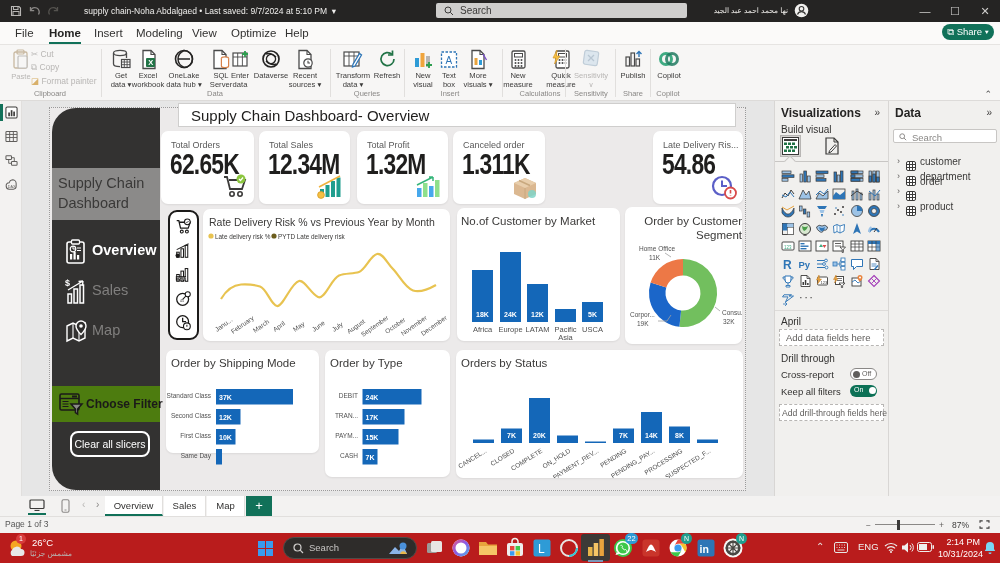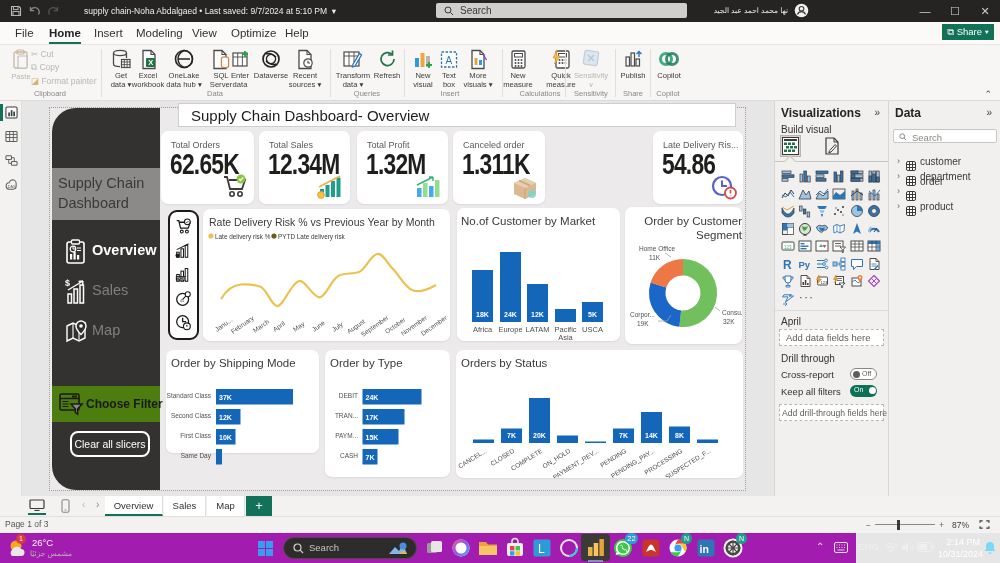--- a/index.html
+++ b/index.html
@@ -11,21 +11,21 @@
 #titlebar { position:absolute; left:0; top:0; width:1000px; height:22px; background:#252423; color:#e8e6e3; }
 #titlebar .tbtxt { position:absolute; left:64px; top:6px; font-size:8.5px; color:#f0efed; letter-spacing:0;padding-left:20px; }
 #tb-search { position:absolute; left:436px; top:3px; width:251px; height:15px; background:#cfcecd; border-radius:2px; color:#3b3a39; font-size:10px; line-height:15px; padding-left:24px; }
 #tb-search svg { position:absolute; left:8px; top:2.5px; }
 .winbtn { position:absolute; top:0; width:30px; height:22px; color:#d0cfcd; font-size:11px; text-align:center; line-height:22px; }
 #tb-user { position:absolute; right:212px; top:5.5px; font-size:7.5px; color:#e8e6e3; }
 
 
 #menubar { position:absolute; left:0; top:22px; width:1000px; height:23px; background:#fbfaf9; border-bottom:1px solid #e6e4e2; }
 .mitem { position:absolute; top:5px; font-size:11.5px; color:#323130; }
-#share-btn { position:absolute; right:6px; top:2px; width:52px; height:16px; background:#117159; border-radius:0; color:#fff; font-size:9.5px; line-height:16px; text-align:center; }
+#share-btn { position:absolute; right:6px; top:2px; width:52px; height:16px; background:#117159; border-radius:8px; color:#fff; font-size:9.5px; line-height:16px; text-align:center; }
 
 
 #ribbon { position:absolute; left:0; top:45px; width:1000px; height:56px; background:#f7f6f5; border-bottom:1px solid #dddbd9; }
 .rgroup-label { position:absolute; bottom:2px; font-size:7.5px; color:#8a8886; width:100px; text-align:center; }
 .rdiv { position:absolute; top:4px; bottom:3px; width:1px; background:#e1dfdd; }
 .rbtn { position:absolute; top:4px; text-align:center; font-size:7.6px; color:#3b3a39; line-height:1.22; }
 .rbtn svg { display:block; margin:0 auto 1px auto; }
 .rsm { position:absolute; font-size:8.5px; color:#3b3a39; }
 
 
@@ -54,21 +54,21 @@
 
 #vizpanel { position:absolute; left:752px; top:0px; width:114px; height:395px; background:#f1f0ee; border-left:1px solid #d8d6d4; }
 #datapanel { position:absolute; left:866px; top:0px; width:112px; height:395px; background:#f1f0ee; border-left:1px solid #d8d6d4; }
 .pheader { position:absolute; top:5px; left:6px; font-size:12px; font-weight:bold; color:#252423; }
 .chev2 { position:absolute; top:6px; right:8px; font-size:10px; color:#3b3a39; }
 
 
 #tabstrip { position:absolute; left:0; top:496px; width:1000px; height:20px; background:#f3f2f1; }
 .ptab { position:absolute; top:0; height:20px; background:#fff; font-size:9.5px; color:#323130; text-align:center; line-height:20px; border-right:1px solid #e1dfdd; }
 #statusbar { position:absolute; left:0; top:516px; width:1000px; height:17px; background:#f3f2f1; border-top:1px solid #e1dfdd; font-size:8.5px; color:#555; }
-#taskbar { position:absolute; left:0; top:533px; width:856px; height:30px; background:#a21caf; z-index:50; }
+#taskbar { position:absolute; left:0; top:533px; width:1000px; height:30px; background:#b91c1c; z-index:50; }
 </style>
 </head>
 <body>
 
 <div id="titlebar">
   <svg class="abs" style="left:10px; top:5px;" width="12" height="12" viewBox="0 0 12 12">
       <path d="M1.5 1.5 h7.5 l1.5 1.5 v7.5 h-9 Z" fill="none" stroke="#b8b6b4" stroke-width="1.1"></path>
       <rect x="3.5" y="1.5" width="4.5" height="3" fill="none" stroke="#b8b6b4" stroke-width="1"></rect>
       <rect x="3" y="6.5" width="6" height="4" fill="none" stroke="#b8b6b4" stroke-width="1"></rect>
     </svg>

